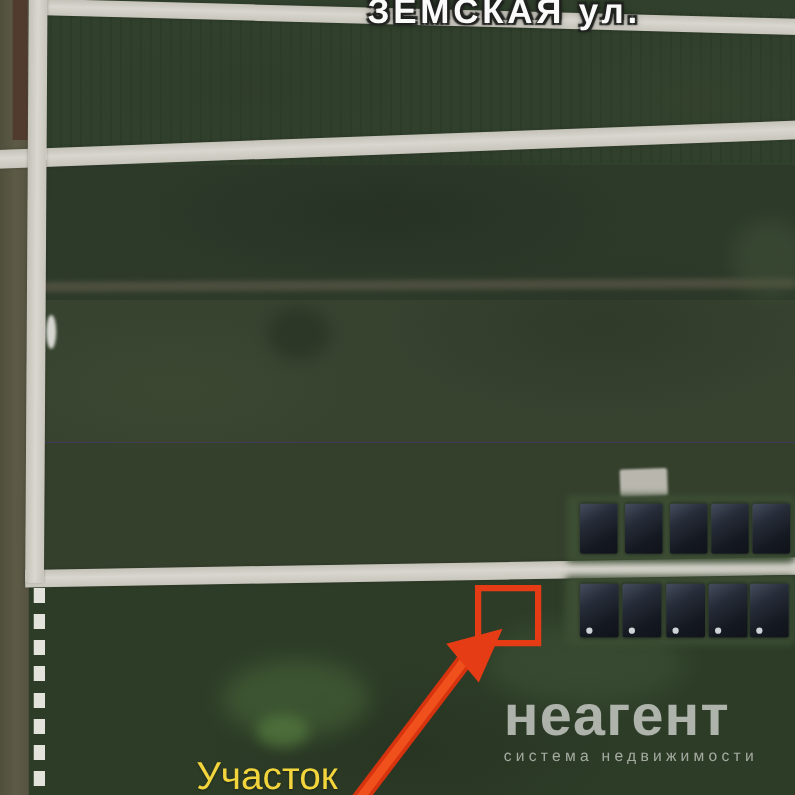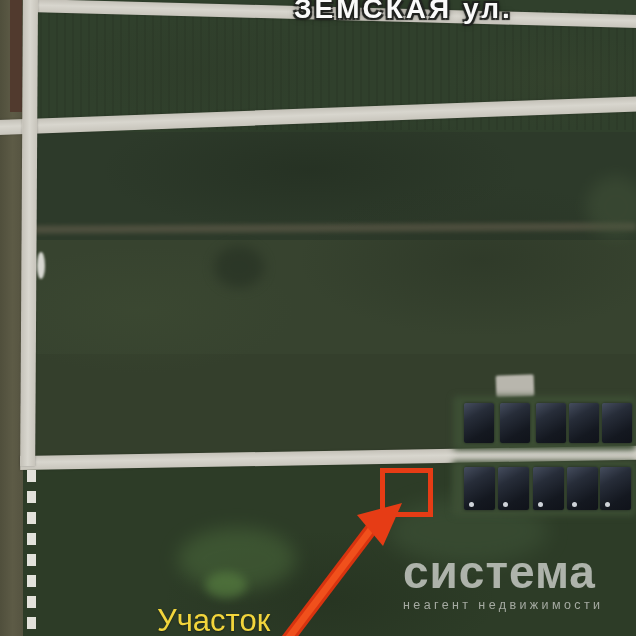--- a/index.html
+++ b/index.html
@@ -147,17 +147,17 @@
     <line x1="278" y1="652" x2="372" y2="528" stroke="#d8330f" stroke-width="13"></line>
     <line x1="278" y1="652" x2="372" y2="528" stroke="#f0501c" stroke-width="7"></line>
     <polygon points="402,503 383,546 357,515" fill="#e63c15"></polygon>
   </svg>
 
   <div class="abs plot-square"></div>
 
   <div class="plot-label">Участок</div>
 
   <div class="watermark">
-    <div class="wm-brand">система</div>
-    <div class="wm-tagline">неагент недвижимости</div>
+    <div class="wm-brand">неагент</div>
+    <div class="wm-tagline">система недвижимости</div>
   </div>
 
 </div>
 
 </body></html>

